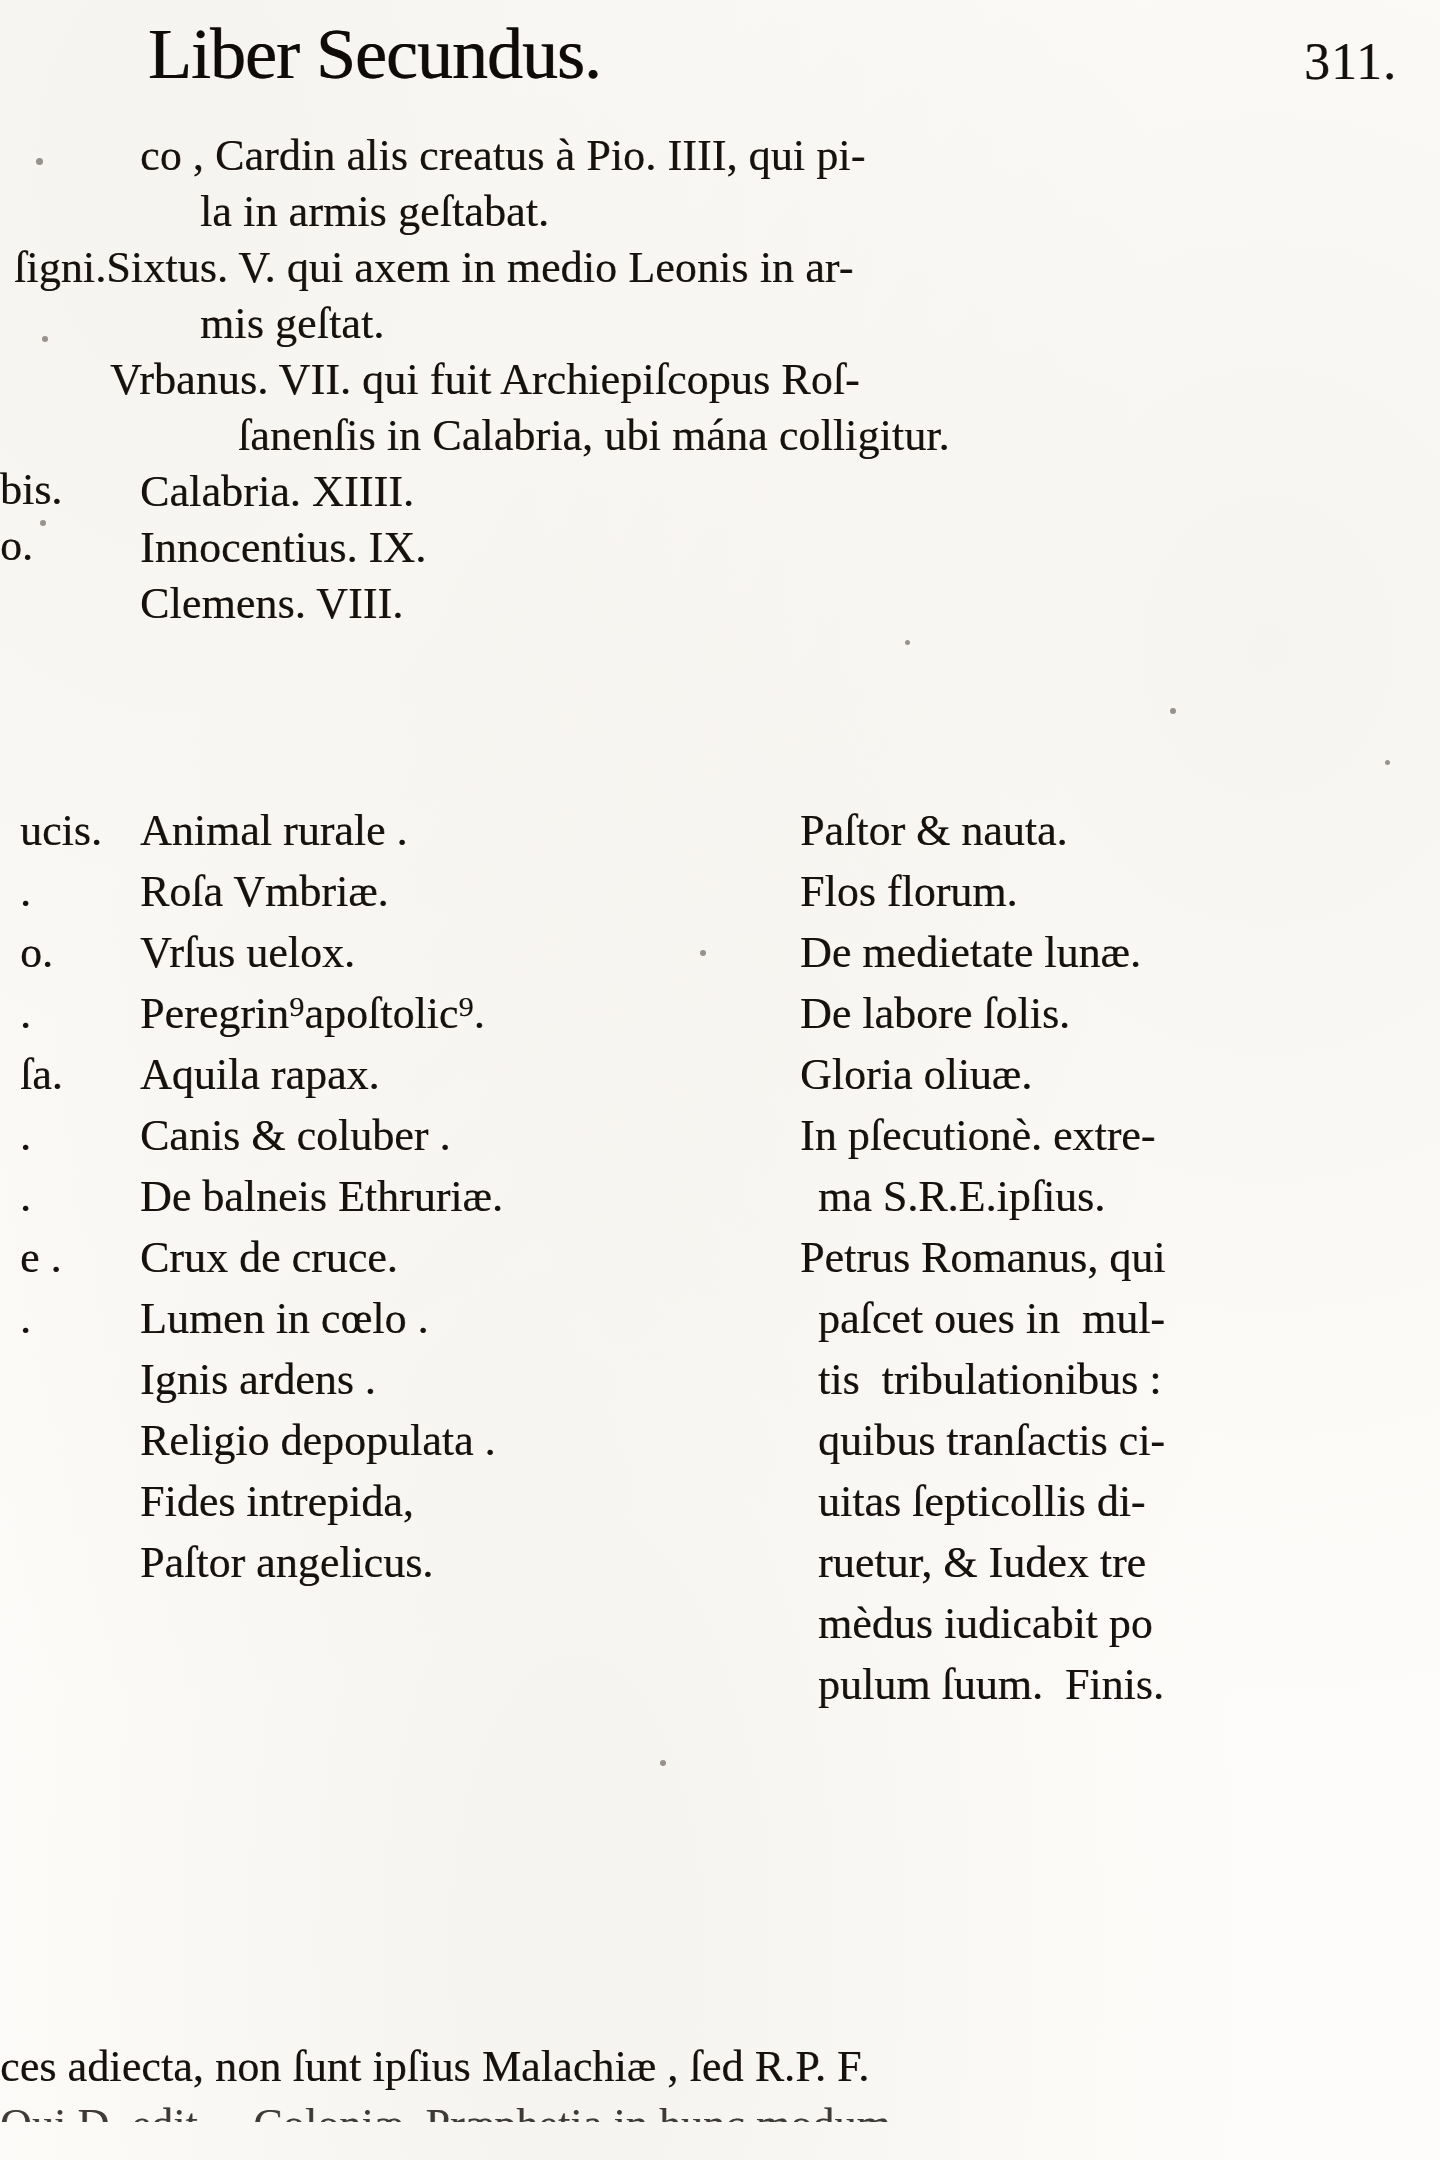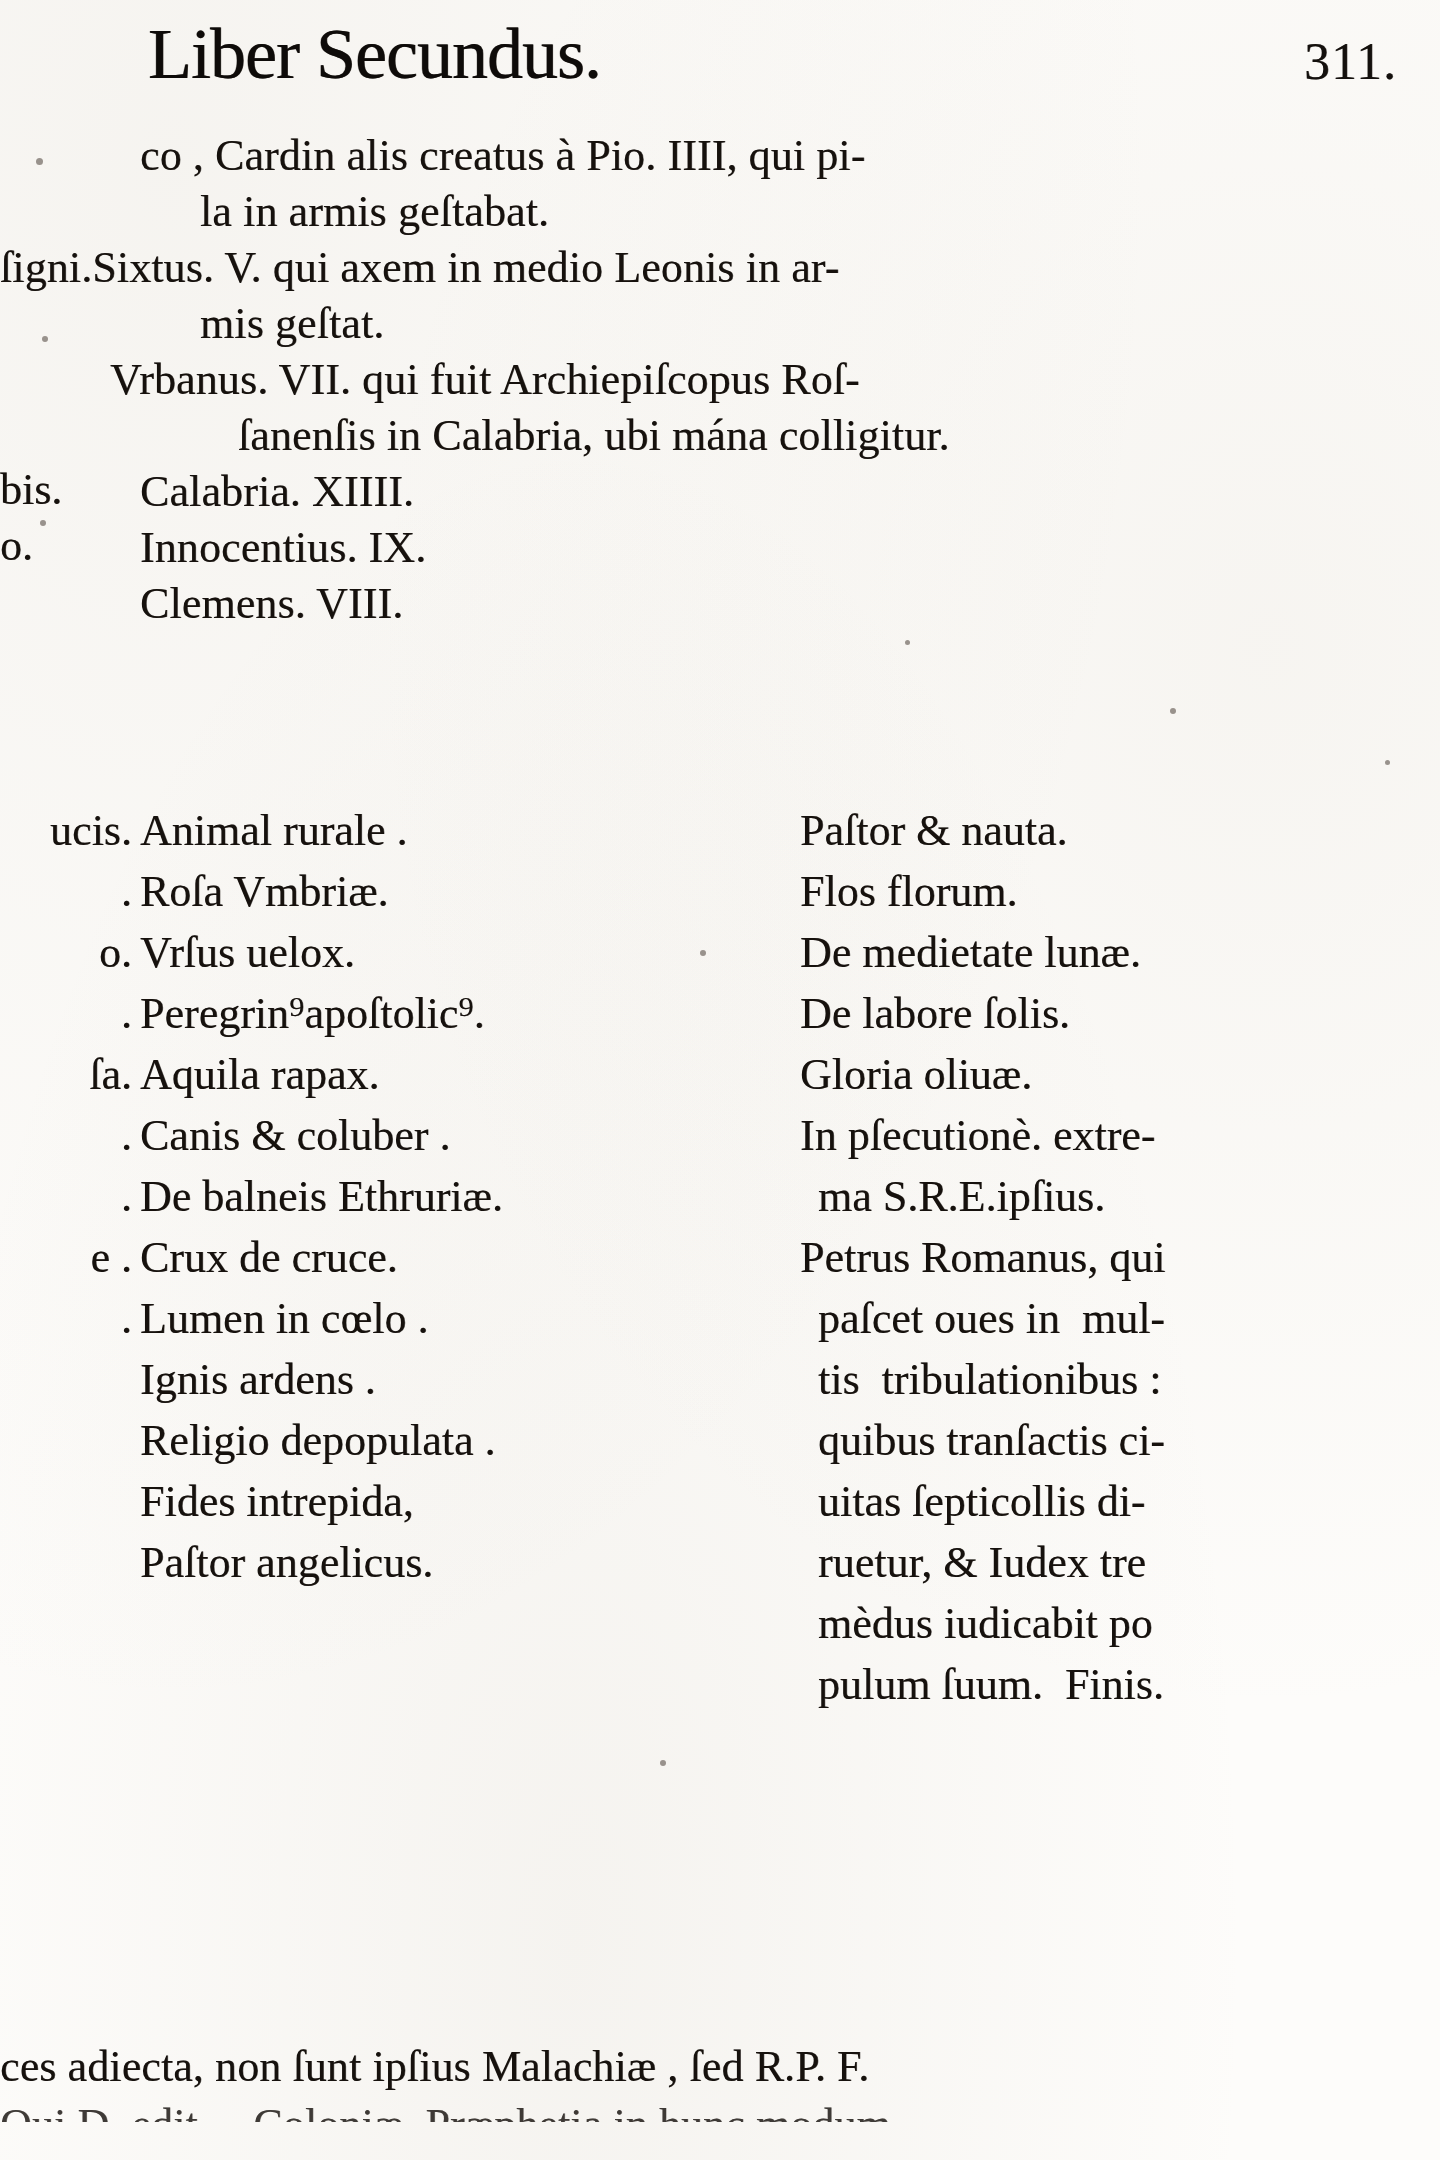--- a/index.html
+++ b/index.html
@@ -75,21 +75,21 @@
     padding: 0;
   }
   .line {
     white-space: pre;
     font-size: 44px;
     line-height: 56px;
     letter-spacing: 0.1px;
     color: #16110d;
     text-shadow: 0.5px 0 0 rgba(22,17,13,0.55);
   }
-  .ind-0      { padding-left: 0px; }
+  .ind-0      { padding-left: 14px; }
   .ind-1      { padding-left: 140px; }
   .ind-2      { padding-left: 200px; }
   .ind-3      { padding-left: 238px; }
   .ind-4      { padding-left: 110px; }
 
   
   .stub {
     position: absolute;
     left: 0;
     width: 130px;
@@ -126,22 +126,22 @@
     position: absolute;
     top: 800px;
     left: 0;
     width: 132px;
   }
   .stubs-list .row {
     font-size: 44px;
     line-height: 61px;
     white-space: pre;
     color: #16110d;
-    text-align: right;
-    padding-left: 0;
+    text-align: left;
+    padding-left: 20px;
     text-shadow: 0.5px 0 0 rgba(22,17,13,0.55);
   }
 
   
   .footer {
     position: absolute;
     left: 0;
     top: 2038px;
     width: 1440px;
   }

